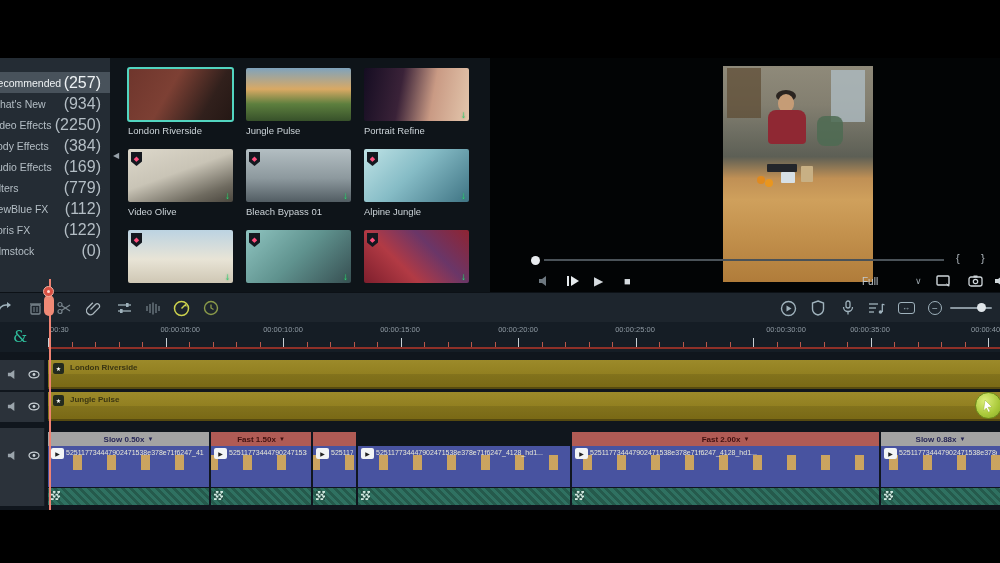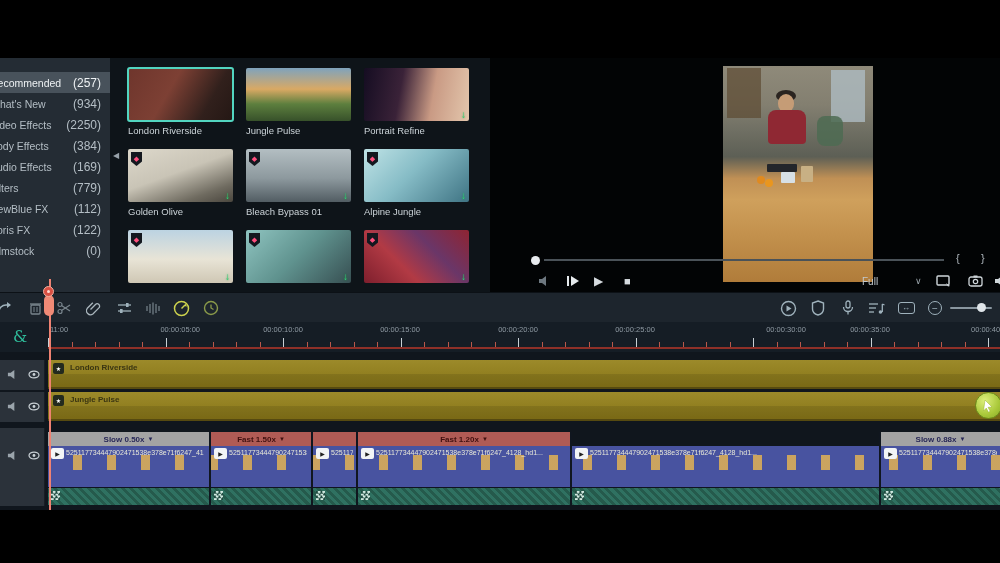--- a/index.html
+++ b/index.html
@@ -6,21 +6,21 @@
   .stage{position:relative;width:1000px;height:563px;background:#000;overflow:hidden;
          font-family:"Liberation Sans","DejaVu Sans",sans-serif;-webkit-font-smoothing:antialiased;}
   .app{position:absolute;left:0;top:58px;width:1000px;height:452px;background:#1b232b;}
 
   
   .upper{position:absolute;left:0;top:0;width:1000px;height:234px;}
   .sidebar{position:absolute;left:0;top:0;width:110px;height:234px;background:#242c34;padding-top:14px;box-sizing:border-box;overflow:hidden;}
   .side-item{height:21px;display:flex;justify-content:space-between;align-items:center;padding:0 9px 0 1px;color:#b4bec5;font-size:10.5px;white-space:nowrap;}
   .side-item .lbl{margin-left:-11px;}
   .side-item.sel{background:#48525b;color:#eef2f4;}
-  .side-item .cnt{font-size:12px;}
+  .side-item .cnt{font-size:16px;}
 
   .media{position:absolute;left:110px;top:0;width:380px;height:234px;background:#0e1419;overflow:hidden;}
   .collapse{position:absolute;left:3px;top:93px;color:#97a1a9;font-size:8px;}
   .grid{position:absolute;left:18px;top:10px;display:grid;grid-template-columns:repeat(3,105px);column-gap:13px;row-gap:12px;}
   .cell{width:105px;}
   .thumb{width:105px;height:53px;border-radius:2px;position:relative;}
   .thumb.sel{outline:2px solid #52d5c0;outline-offset:-1px;}
   .cell .name{margin-top:4px;font-size:9.5px;color:#ccd4d9;height:12px;white-space:nowrap;overflow:hidden;}
   .badge{position:absolute;left:3px;top:3px;width:11px;height:14px;background:#14181f;
          clip-path:polygon(0 0,100% 0,100% 68%,50% 100%,0 68%);
@@ -174,21 +174,21 @@
               <span class="dl">↓</span>
             </div>
             <div class="name">Portrait Refine</div>
           </div>
 
           <div class="cell">
             <div class="thumb t4">
               <span class="badge">◆</span>
               <span class="dl">↓</span>
             </div>
-            <div class="name">Golden Olive</div>
+            <div class="name">Video Olive</div>
           </div>
           <div class="cell">
             <div class="thumb t5">
               <span class="badge">◆</span>
               <span class="dl">↓</span>
             </div>
             <div class="name">Bleach Bypass 01</div>
           </div>
           <div class="cell">
             <div class="thumb t6">
@@ -379,21 +379,21 @@
       <div class="zoomknob"></div>
     </div>
 
     <div class="theader">
       <span class="corner-glyph">&amp;</span>
     </div>
     <div class="ruler">
       <div class="ticks-minor"></div>
       <div class="ticks-major"></div>
       <div class="redline"></div>
-      <span class="rlabel" style="left:2px;width:40px;text-align:left;">11:00</span>
+      <span class="rlabel" style="left:2px;width:40px;text-align:left;">00:30</span>
       <span class="rlabel" style="left:82px;text-align:right;">00:00:05:00</span>
       <span class="rlabel" style="left:200px;">00:00:10:00</span>
       <span class="rlabel" style="left:317px;">00:00:15:00</span>
       <span class="rlabel" style="left:435px;">00:00:20:00</span>
       <span class="rlabel" style="left:552px;">00:00:25:00</span>
       <span class="rlabel" style="left:703px;">00:00:30:00</span>
       <span class="rlabel" style="left:787px;">00:00:35:00</span>
       <span class="rlabel" style="left:923px;text-align:left;">00:00:40:00</span>
     </div>
 
@@ -454,22 +454,22 @@
           <span>Slow 0.50x</span>
             <span class="dd">▼</span>
         </div>
         <div class="sp fast" style="left:166px;width:100px;">
           <span>Fast 1.50x</span>
             <span class="dd">▼</span>
         </div>
         <div class="sp fast" style="left:268px;width:43px;">
           <span></span>
         </div>
-        <div class="sp fast" style="left:313px;width:212px;">
-          <span>Fast 1.20x</span>
+        <div class="sp fast" style="left:527px;width:307px;">
+          <span>Fast 2.00x</span>
             <span class="dd">▼</span>
         </div>
         <div class="sp slow" style="left:836px;width:119px;">
           <span>Slow 0.88x</span>
             <span class="dd">▼</span>
         </div>
 
         <div class="clipbody">
           <div class="mediastrip"></div>
         </div>

